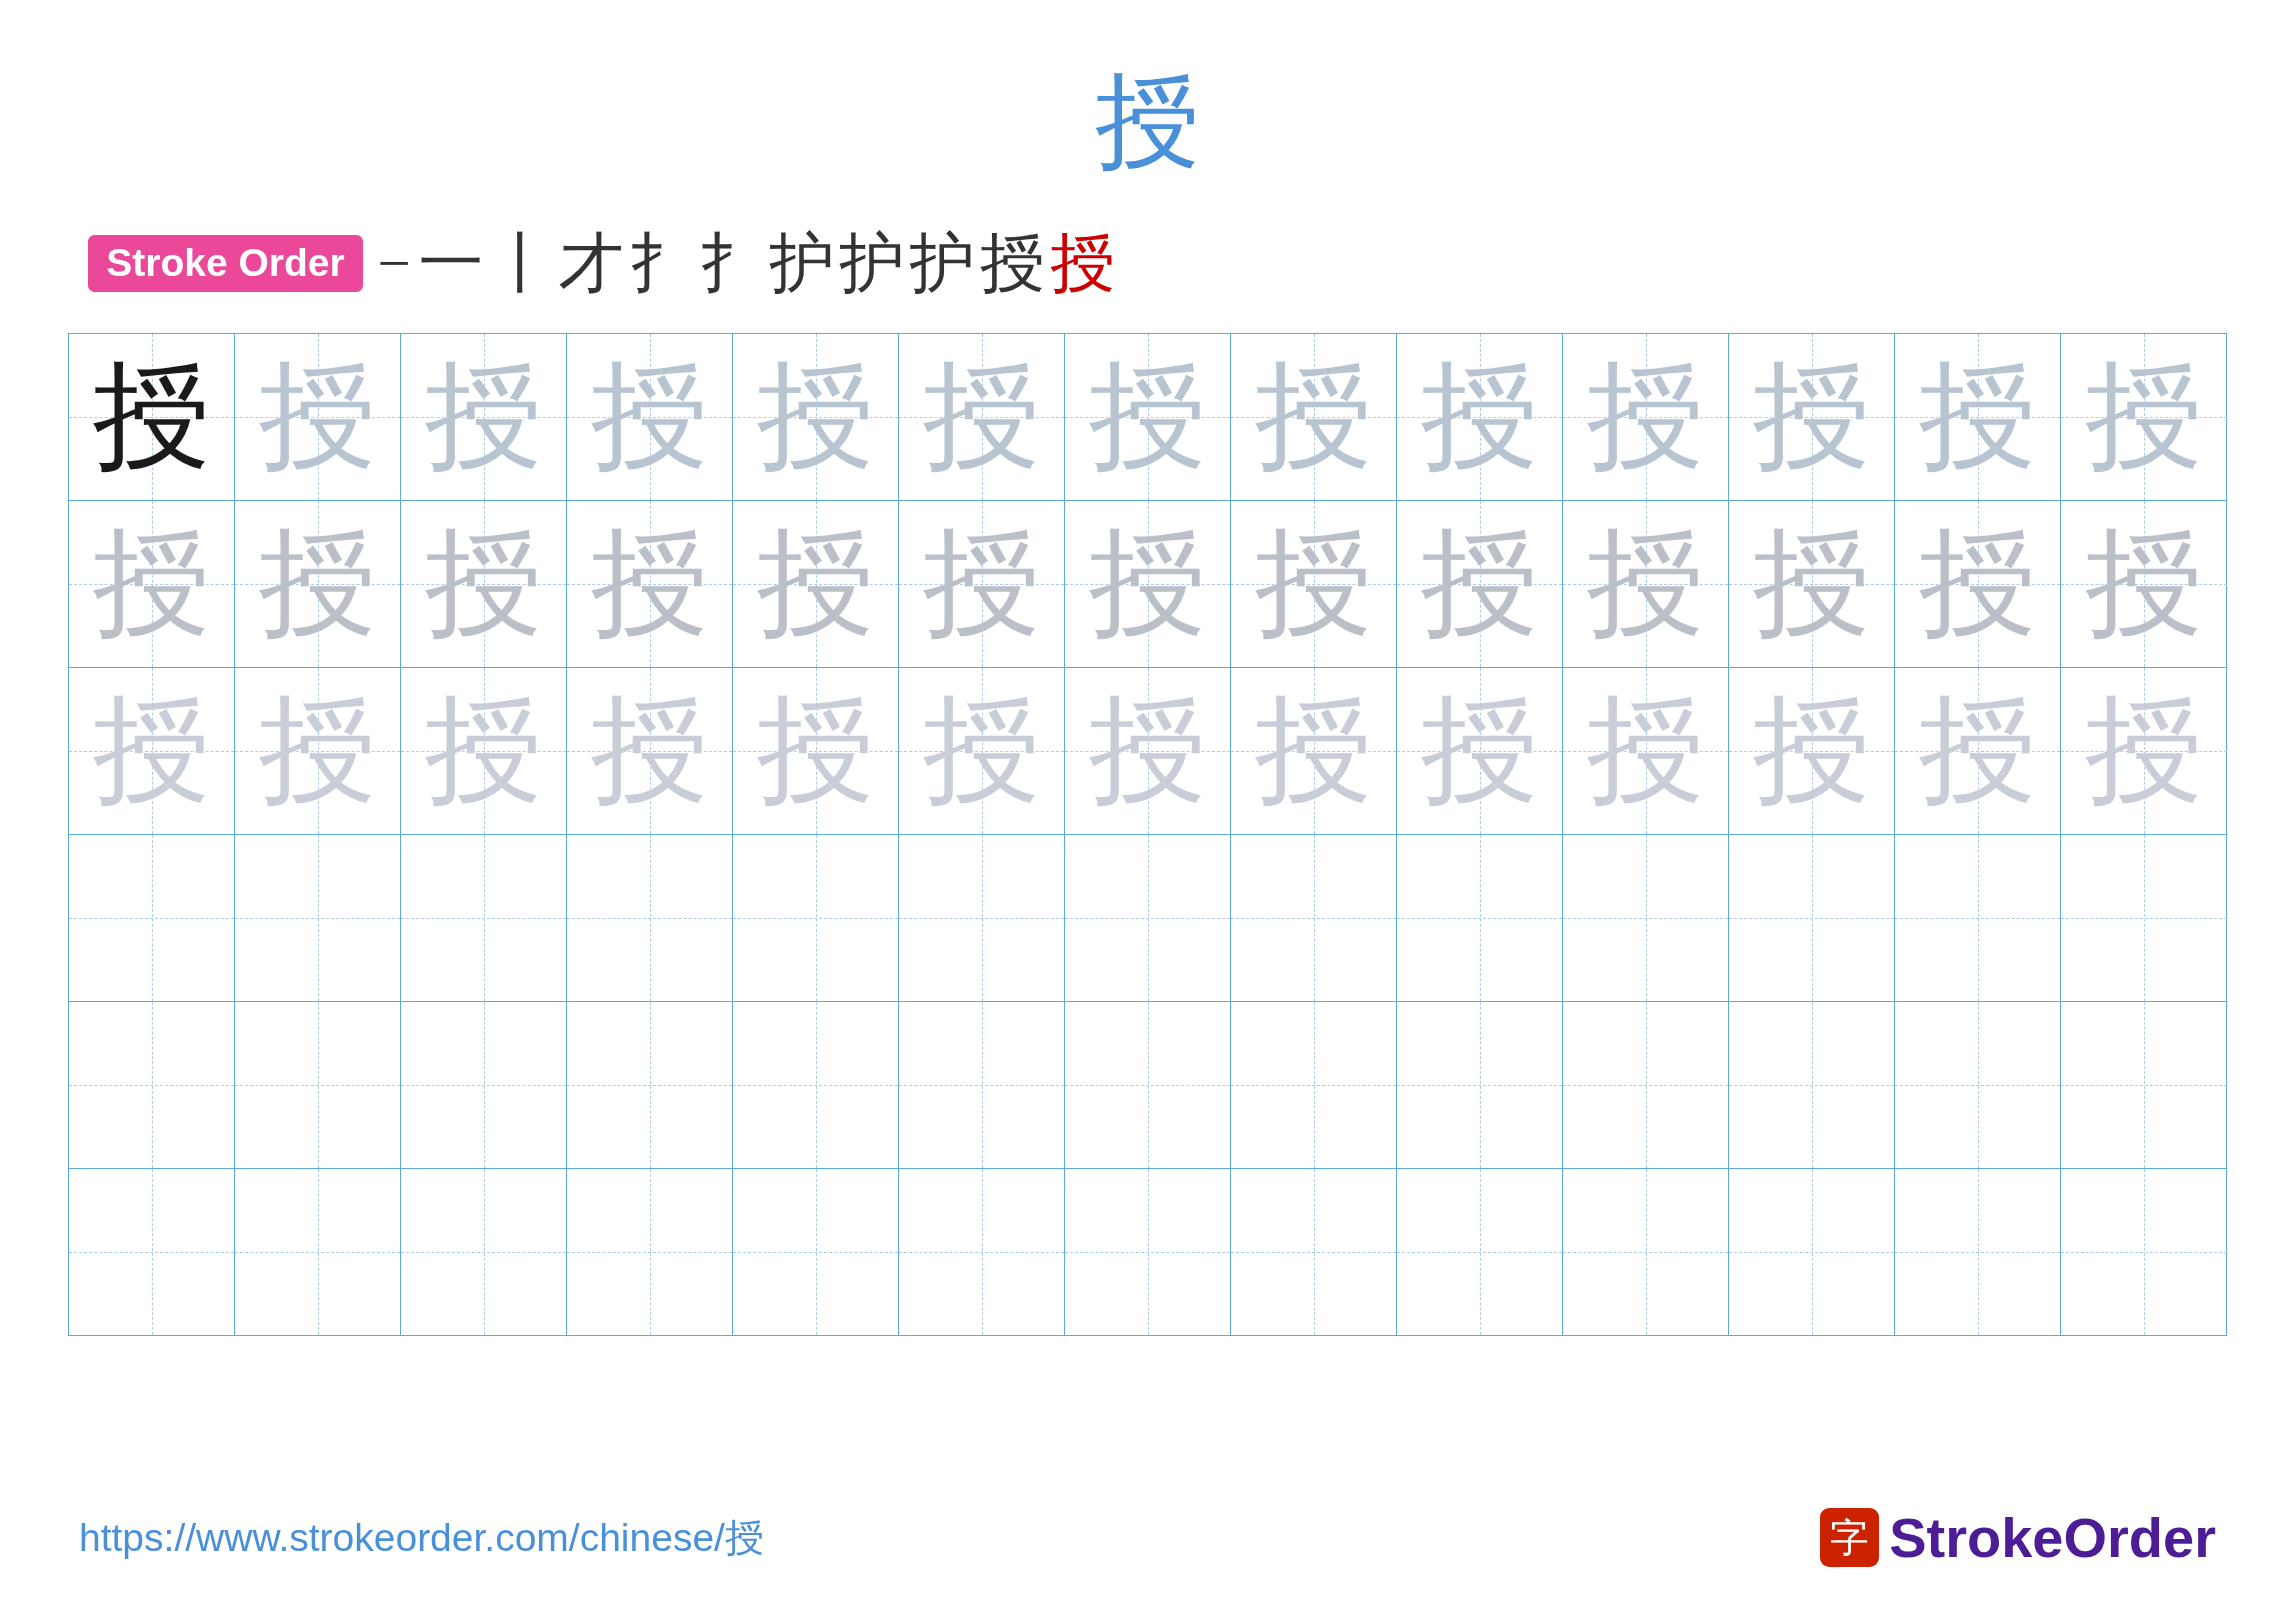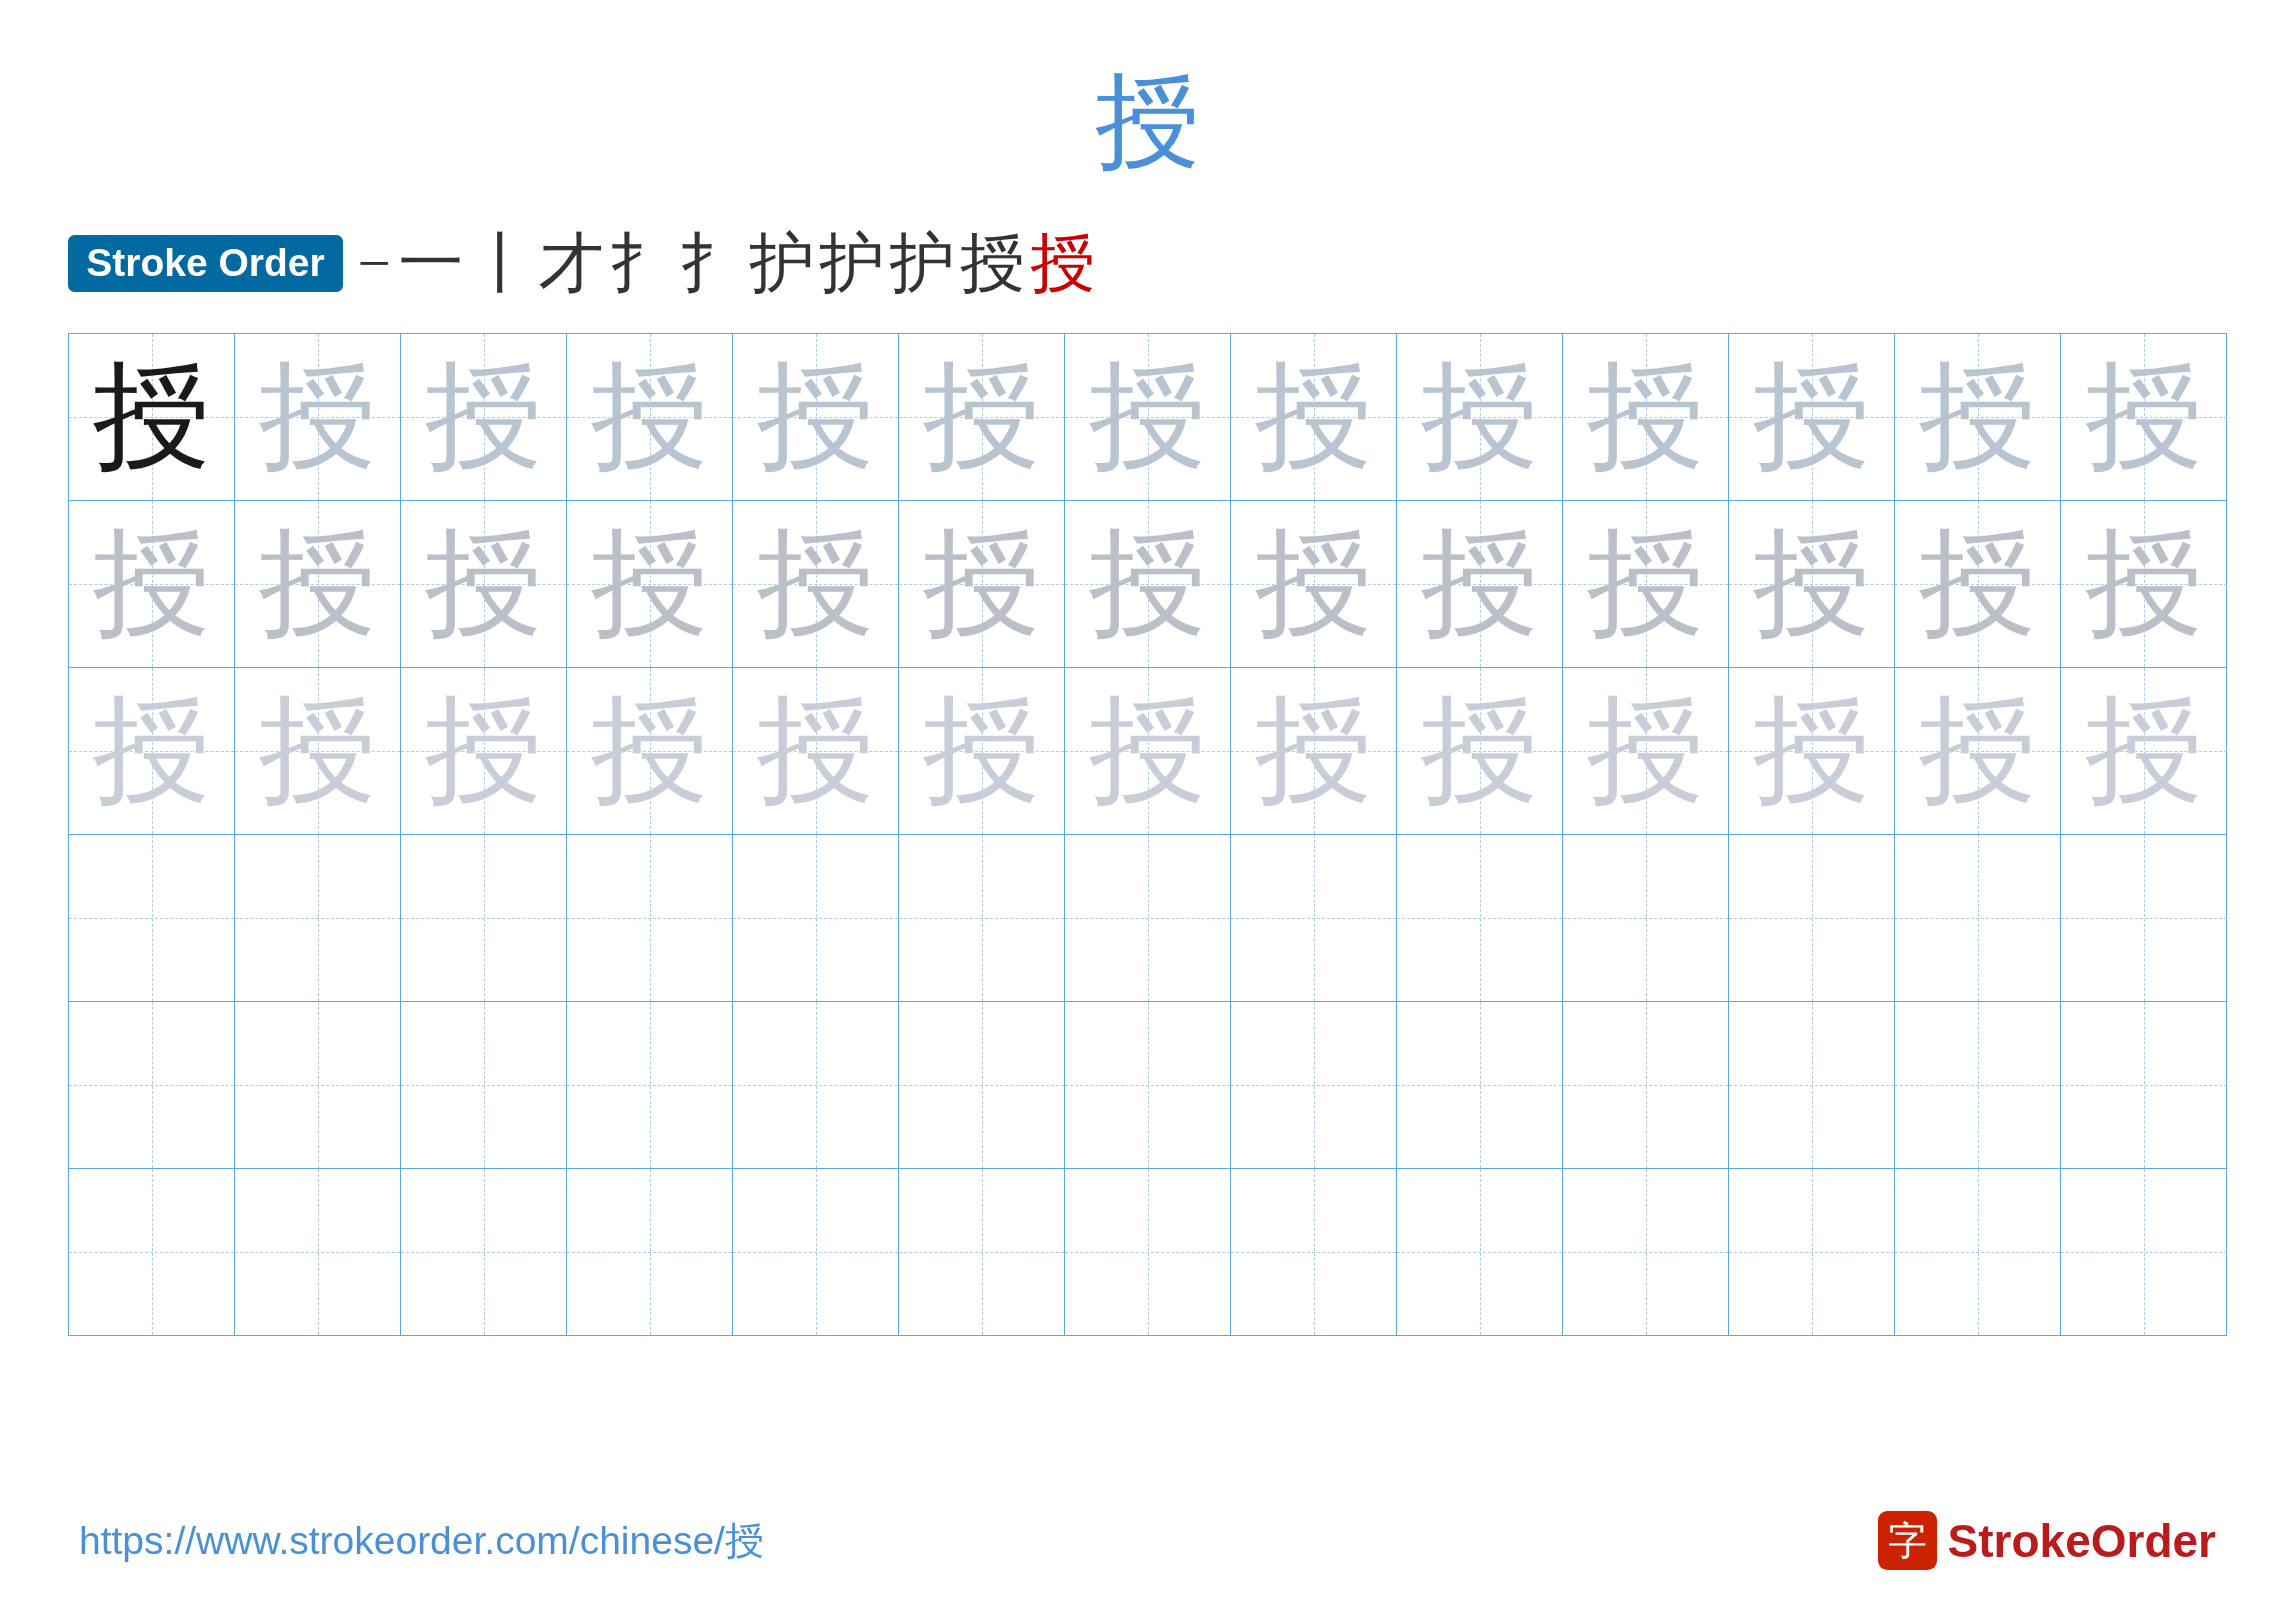--- a/index.html
+++ b/index.html
@@ -46,28 +46,29 @@
     .stroke-order-row {
       display: flex;
       align-items: center;
       gap: 11.8px;
       margin-top: 26px;
       margin-bottom: 26px;
       width: 2159px;
     }
 
     .stroke-order-badge {
-      background: #0369a1;
+      background: #ec4899;
       color: #fff;
       font-size: 39px;
       font-family: 'Arial', sans-serif;
       font-weight: bold;
       padding: 6.5px 18.3px;
       border-radius: 6.5px;
       white-space: nowrap;
+      margin-left: 20px;
     }
 
     .stroke-seq {
       display: flex;
       align-items: center;
       gap: 5.2px;
     }
 
     .stroke-char {
       font-size: 65px;
@@ -171,24 +172,24 @@
       background: #cc2200;
       border-radius: 9.2px;
       display: flex;
       align-items: center;
       justify-content: center;
       font-size: 39px;
       color: #fff;
     }
 
     .brand-text {
-      font-size: 46px;
+      font-size: 56px;
       font-family: 'Arial', sans-serif;
       font-weight: bold;
-      color: #b91c1c;
+      color: #4c1d95;
     }
   </style>
 </head>
 <body>
 
 <div class="page">
 
   <div class="title-area">
     <span class="title-chinese">授</span>
   </div>

